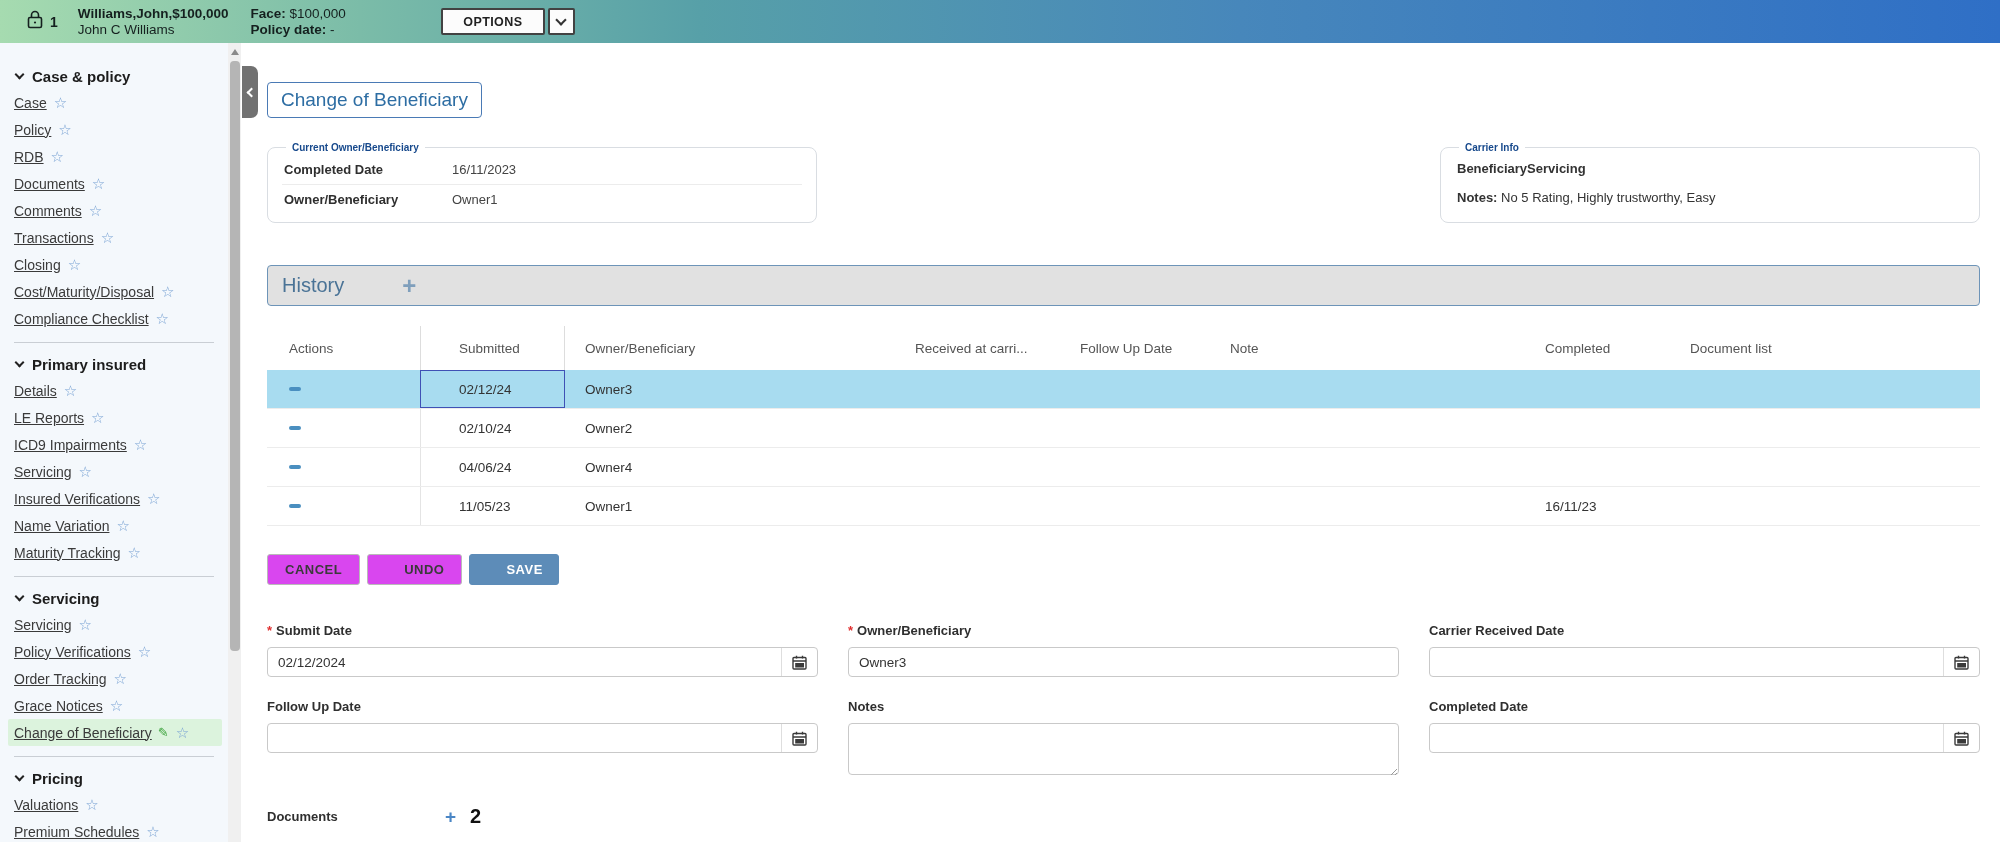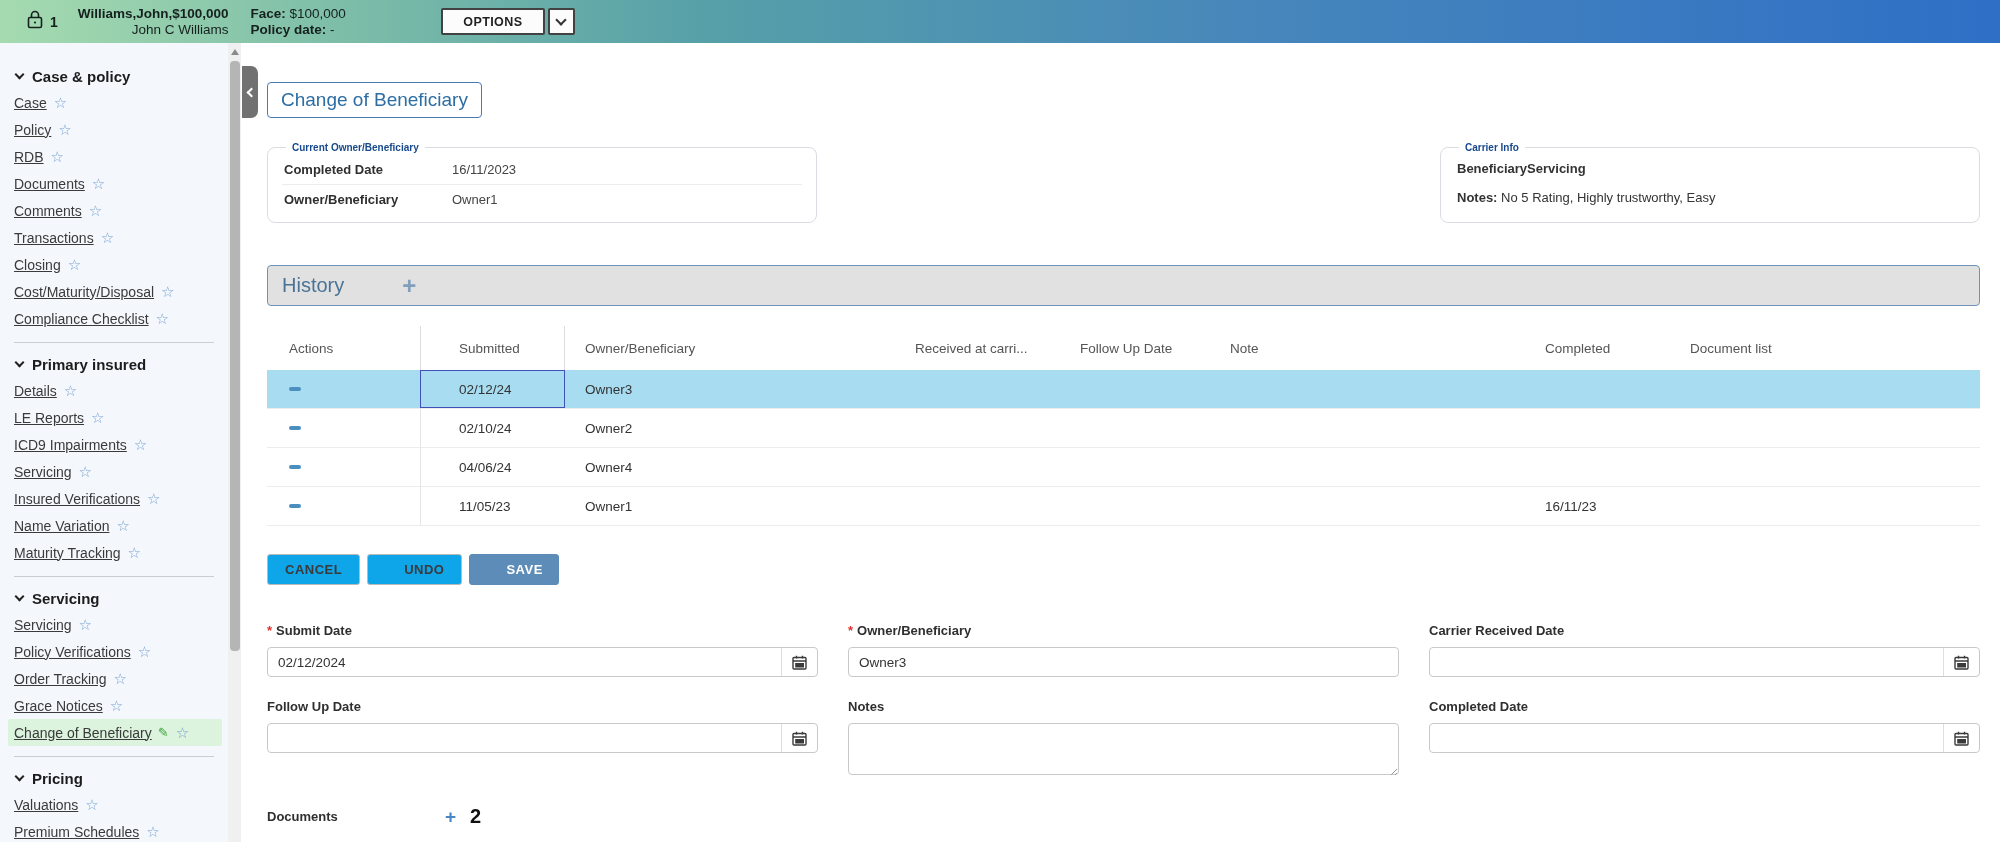--- a/index.html
+++ b/index.html
@@ -5,21 +5,21 @@
   * { margin:0; padding:0; box-sizing:border-box; }
   html,body { width:2000px; height:842px; overflow:hidden; background:#fff;
     font-family:"Liberation Sans", sans-serif; color:#333; }
 
   
   .topbar { position:absolute; left:0; top:0; width:2000px; height:43px;
     background:linear-gradient(90deg,#A6DBB0 0%,#7BBCA8 18%,#57A0A8 35%,#4787BB 62%,#2F6FC6 100%);
     display:flex; align-items:center; }
   .lock-group { display:flex; align-items:center; margin-left:27px; }
   .lock-count { font-weight:bold; font-size:14px; color:#15201f; margin-left:7px; }
-  .id-block { margin-left:20px; line-height:16px; font-size:13.5px; color:#15201f;text-align:right; }
+  .id-block { margin-left:20px; line-height:16px; font-size:13.5px; color:#15201f; }
   .id-block .l1 { font-weight:bold; }
   .kv-block { margin-left:22px; line-height:16px; font-size:13.5px; color:#15201f; }
   .kv-block b { font-weight:bold; }
   .options-wrap { display:flex; align-items:center; margin-left:95px; }
   .options-btn { height:27px; min-width:104px; background:#fcfcfc; border:2px solid #424242;
     border-radius:2px; font-size:12.5px; font-weight:bold; letter-spacing:.4px; color:#222;
     display:flex; align-items:center; justify-content:center; padding:0 16px; cursor:pointer; }
   .options-caret { height:27px; width:27px; background:#fcfcfc; border:2px solid #424242;
     border-radius:2px; margin-left:3px; display:flex; align-items:center; justify-content:center; cursor:pointer; }
   .chev-down { width:8px; height:8px; border-right:2px solid #333; border-bottom:2px solid #333;
@@ -93,21 +93,21 @@
   .grid-head .cell.c-actions { padding-left:22px; }
   .grid-head .cell.c-submitted { padding-left:38px; }
   .body-row.selected { background:#a8dcf0; }
   .body-row.selected .cell.c-submitted { border:1.5px solid #3f51b5; }
   .minus-bar { width:12px; height:3.5px; background:#4a8fc0; border-radius:2px; }
 
   
   .btn-row { display:flex; margin-top:28px; }
   .btn { height:31px; border-radius:3px; font-size:13px; font-weight:bold; letter-spacing:.5px;
     display:flex; align-items:center; justify-content:center; cursor:pointer; }
-  .btn-plain { background:#0ea5e9; border:1px solid #b9b9b9; color:#3a3a3a; padding:0 17px; }
+  .btn-plain { background:#d946ef; border:1px solid #b9b9b9; color:#3a3a3a; padding:0 17px; }
   .btn-save { background:#5d8cb8; border:1px solid #5d8cb8; color:#fff; padding:0 15px; }
   .btn + .btn { margin-left:7px;padding-left:36px; }
 
   
   .form-grid { display:grid; grid-template-columns:551px 551px 551px; column-gap:30px;
     margin-top:16px; align-items:start; }
   .form-cell { margin-top:22px; }
   .f-label { font-size:13px; font-weight:bold; color:#2f2f2f; margin-bottom:9px; }
   .req { color:#e03030; margin-right:4px; }
   .input-box { height:30px; border:1px solid #c9c9c9; border-radius:4px; background:#fff;

